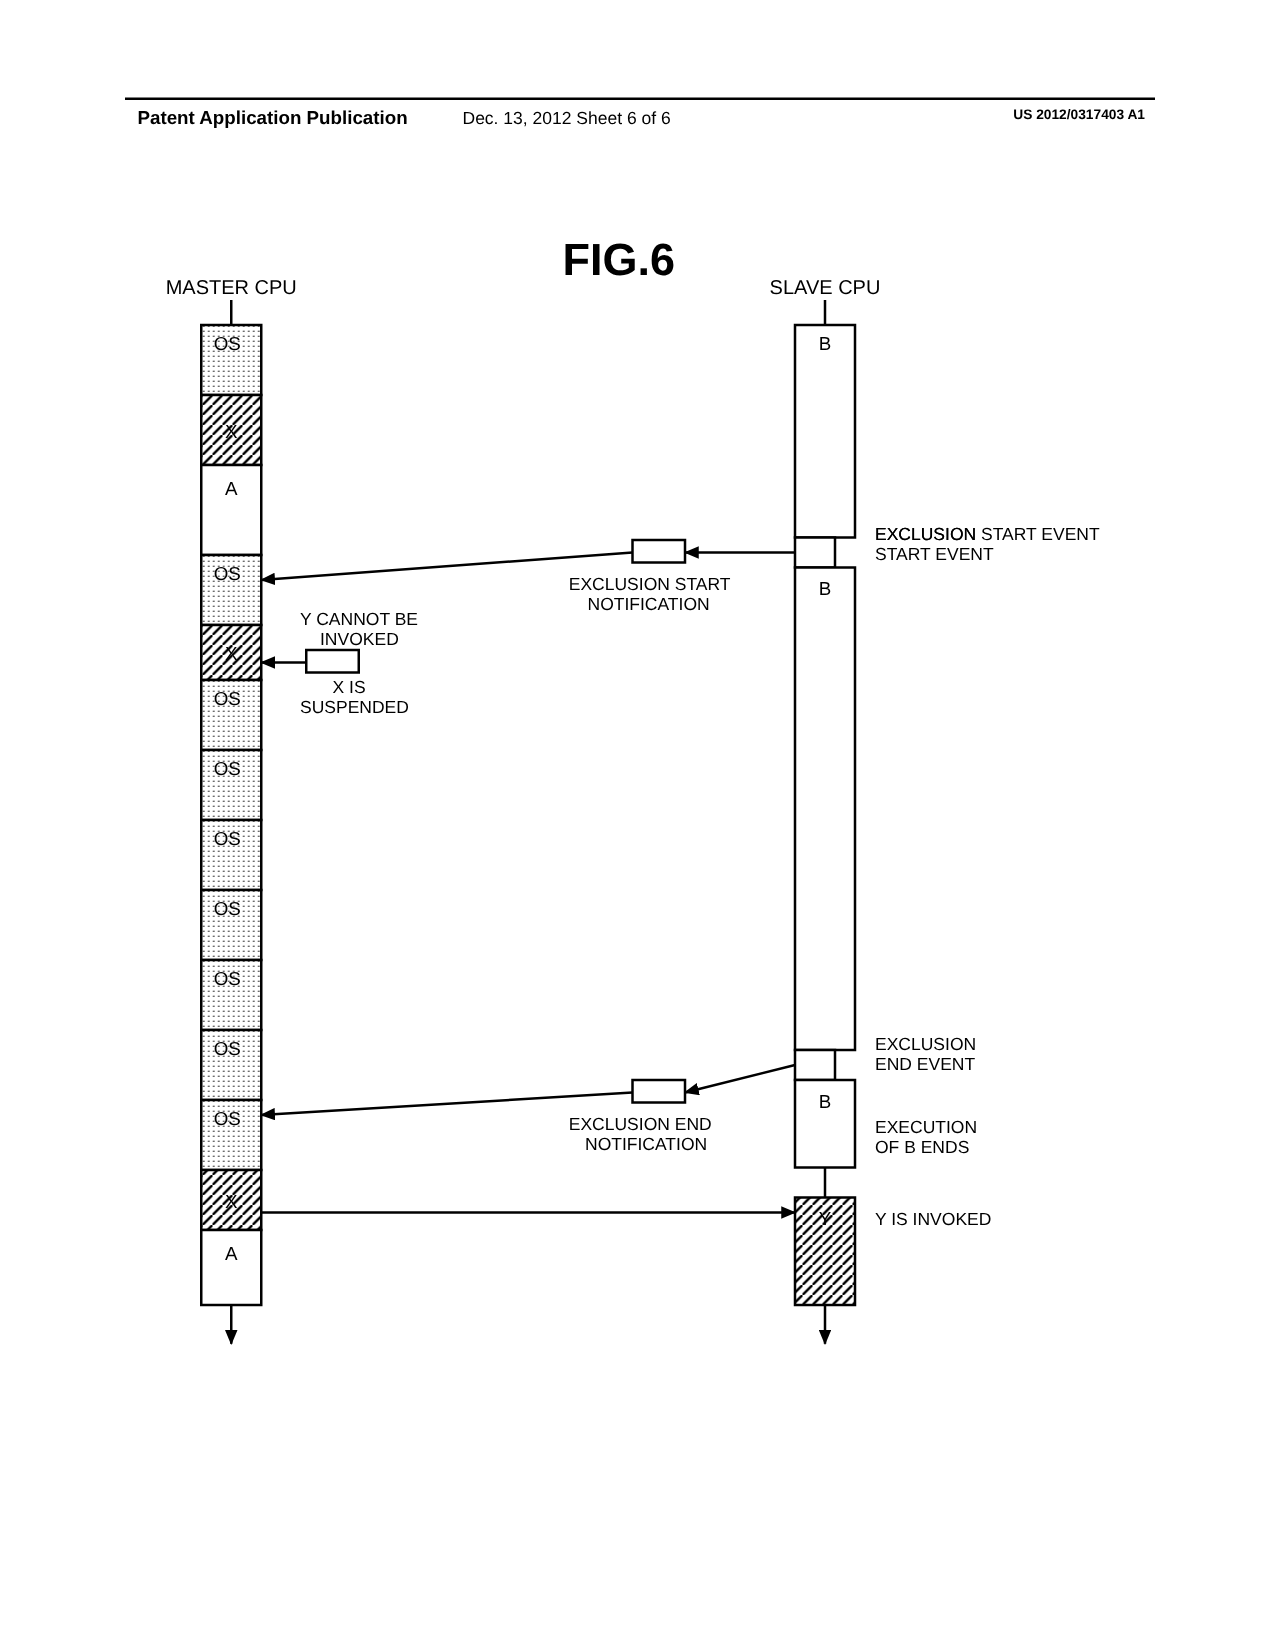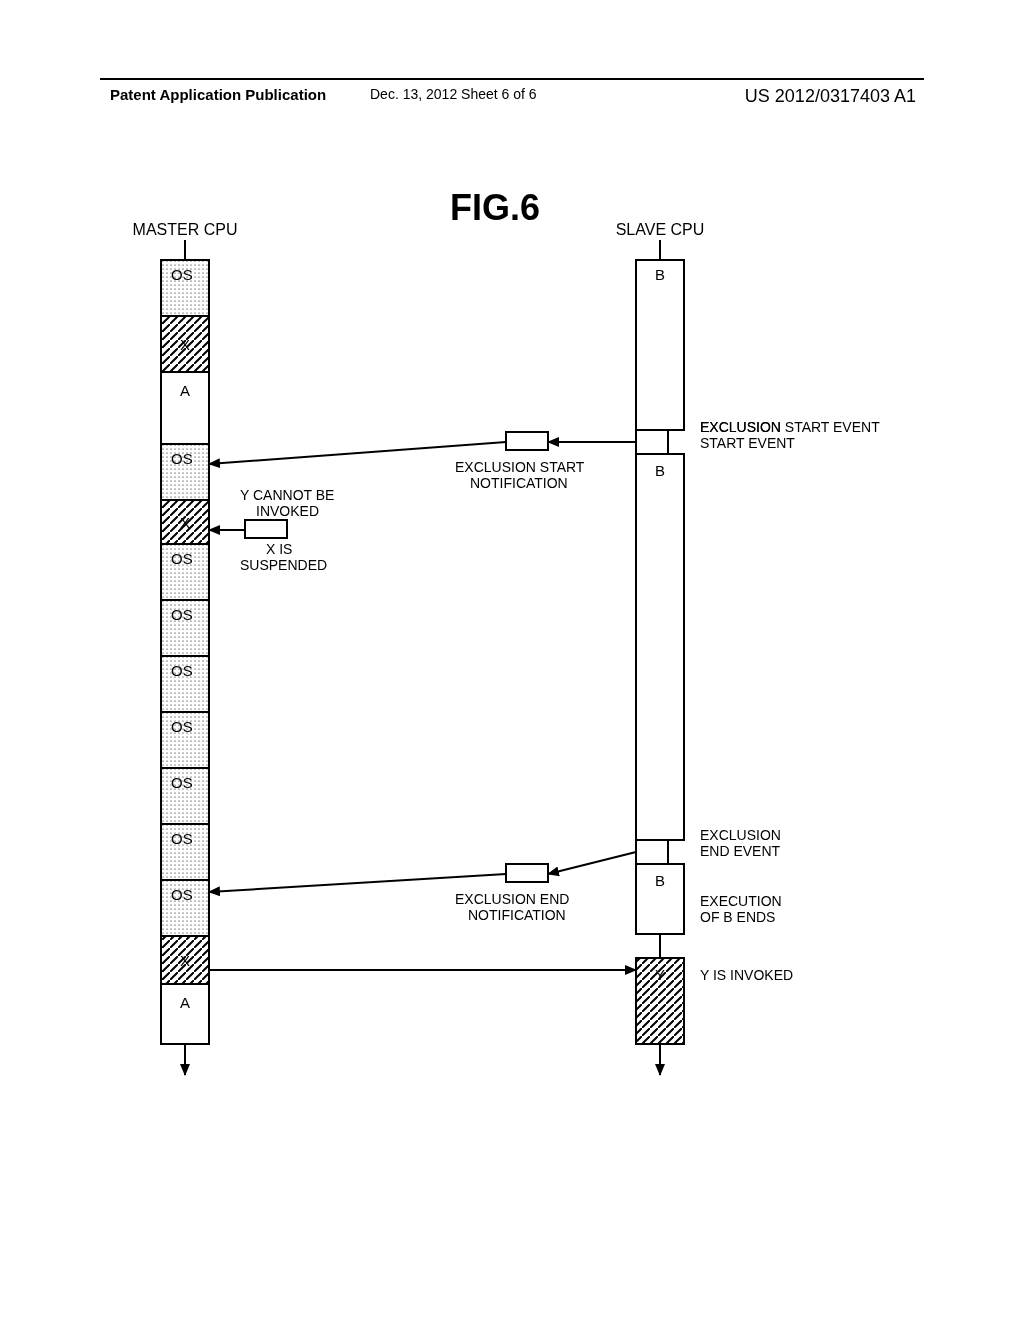--- a/index.html
+++ b/index.html
@@ -31,22 +31,22 @@
   .header-mid {
     position: absolute;
     top: 86px;
     left: 370px;
     font-size: 14px;
   }
   .header-right {
     position: absolute;
     top: 86px;
     right: 108px;
-    font-size: 18px;
-    font-weight: normal;
+    font-size: 11px;
+    font-weight: bold;
   }
   svg.diagram {
     position: absolute;
     top: 180px;
     left: 90px;
     width: 820px;
     height: 1000px;
   }
   text {
     font-family: Arial, Helvetica, sans-serif;

